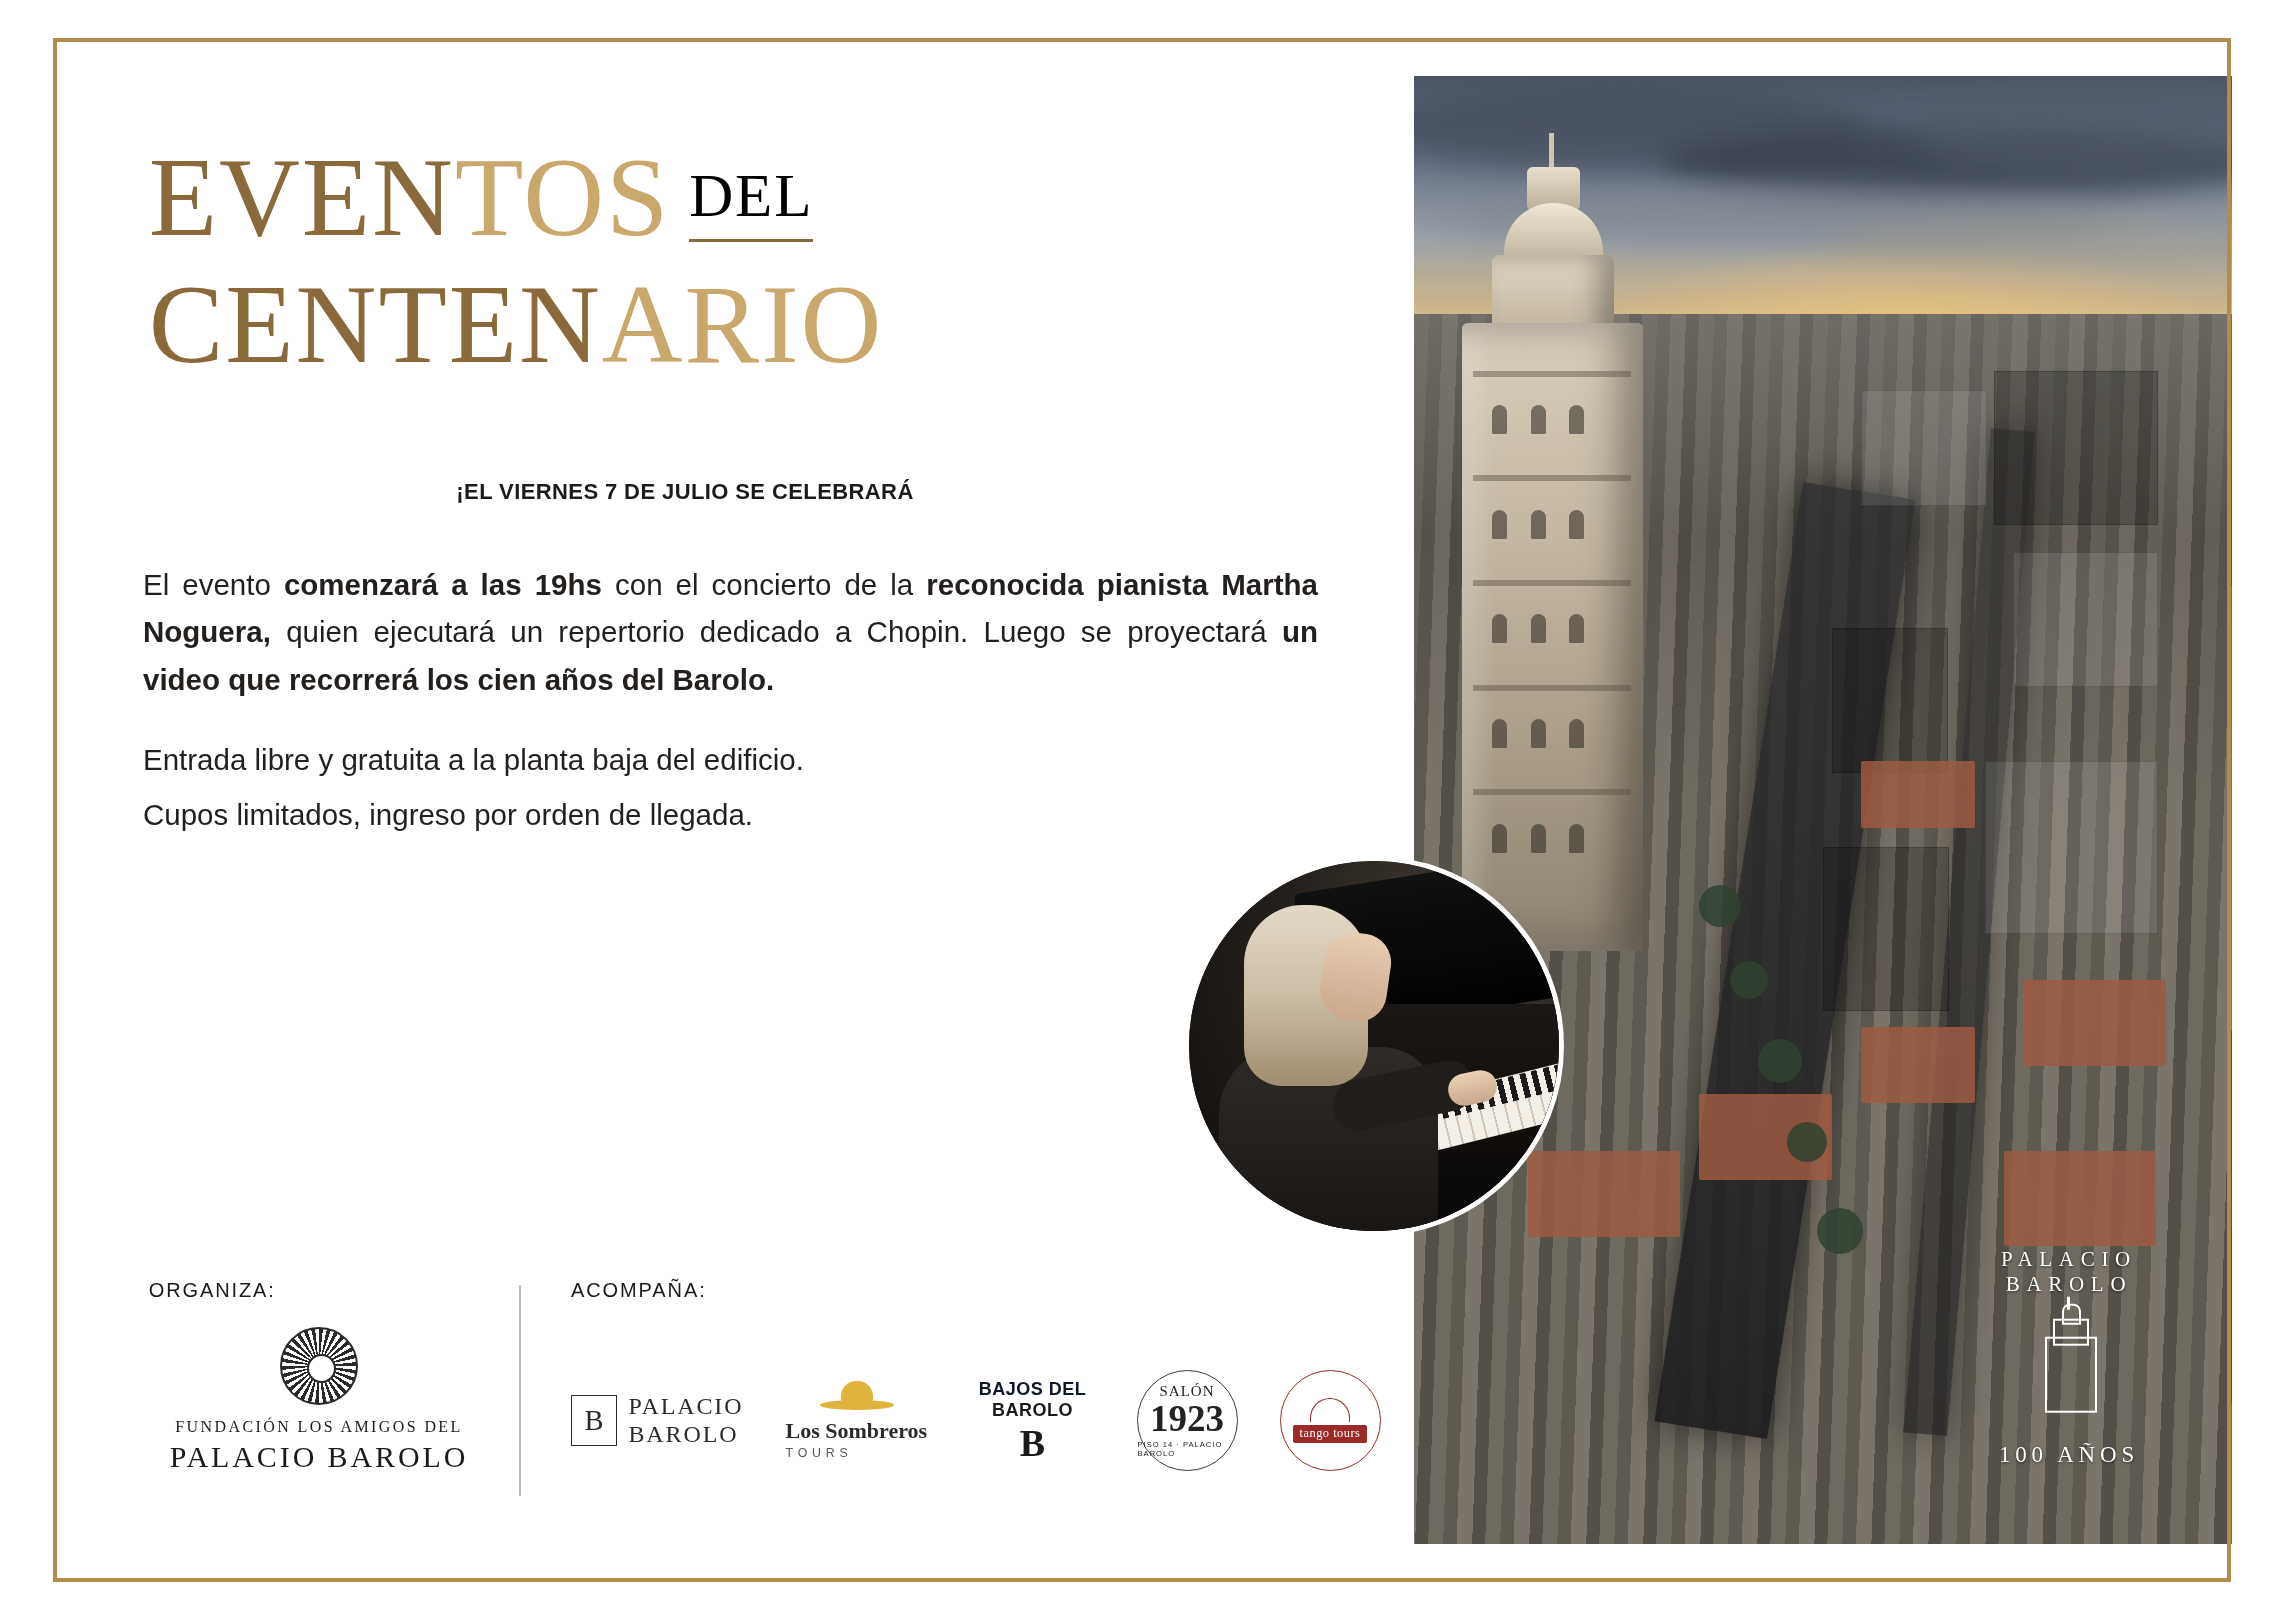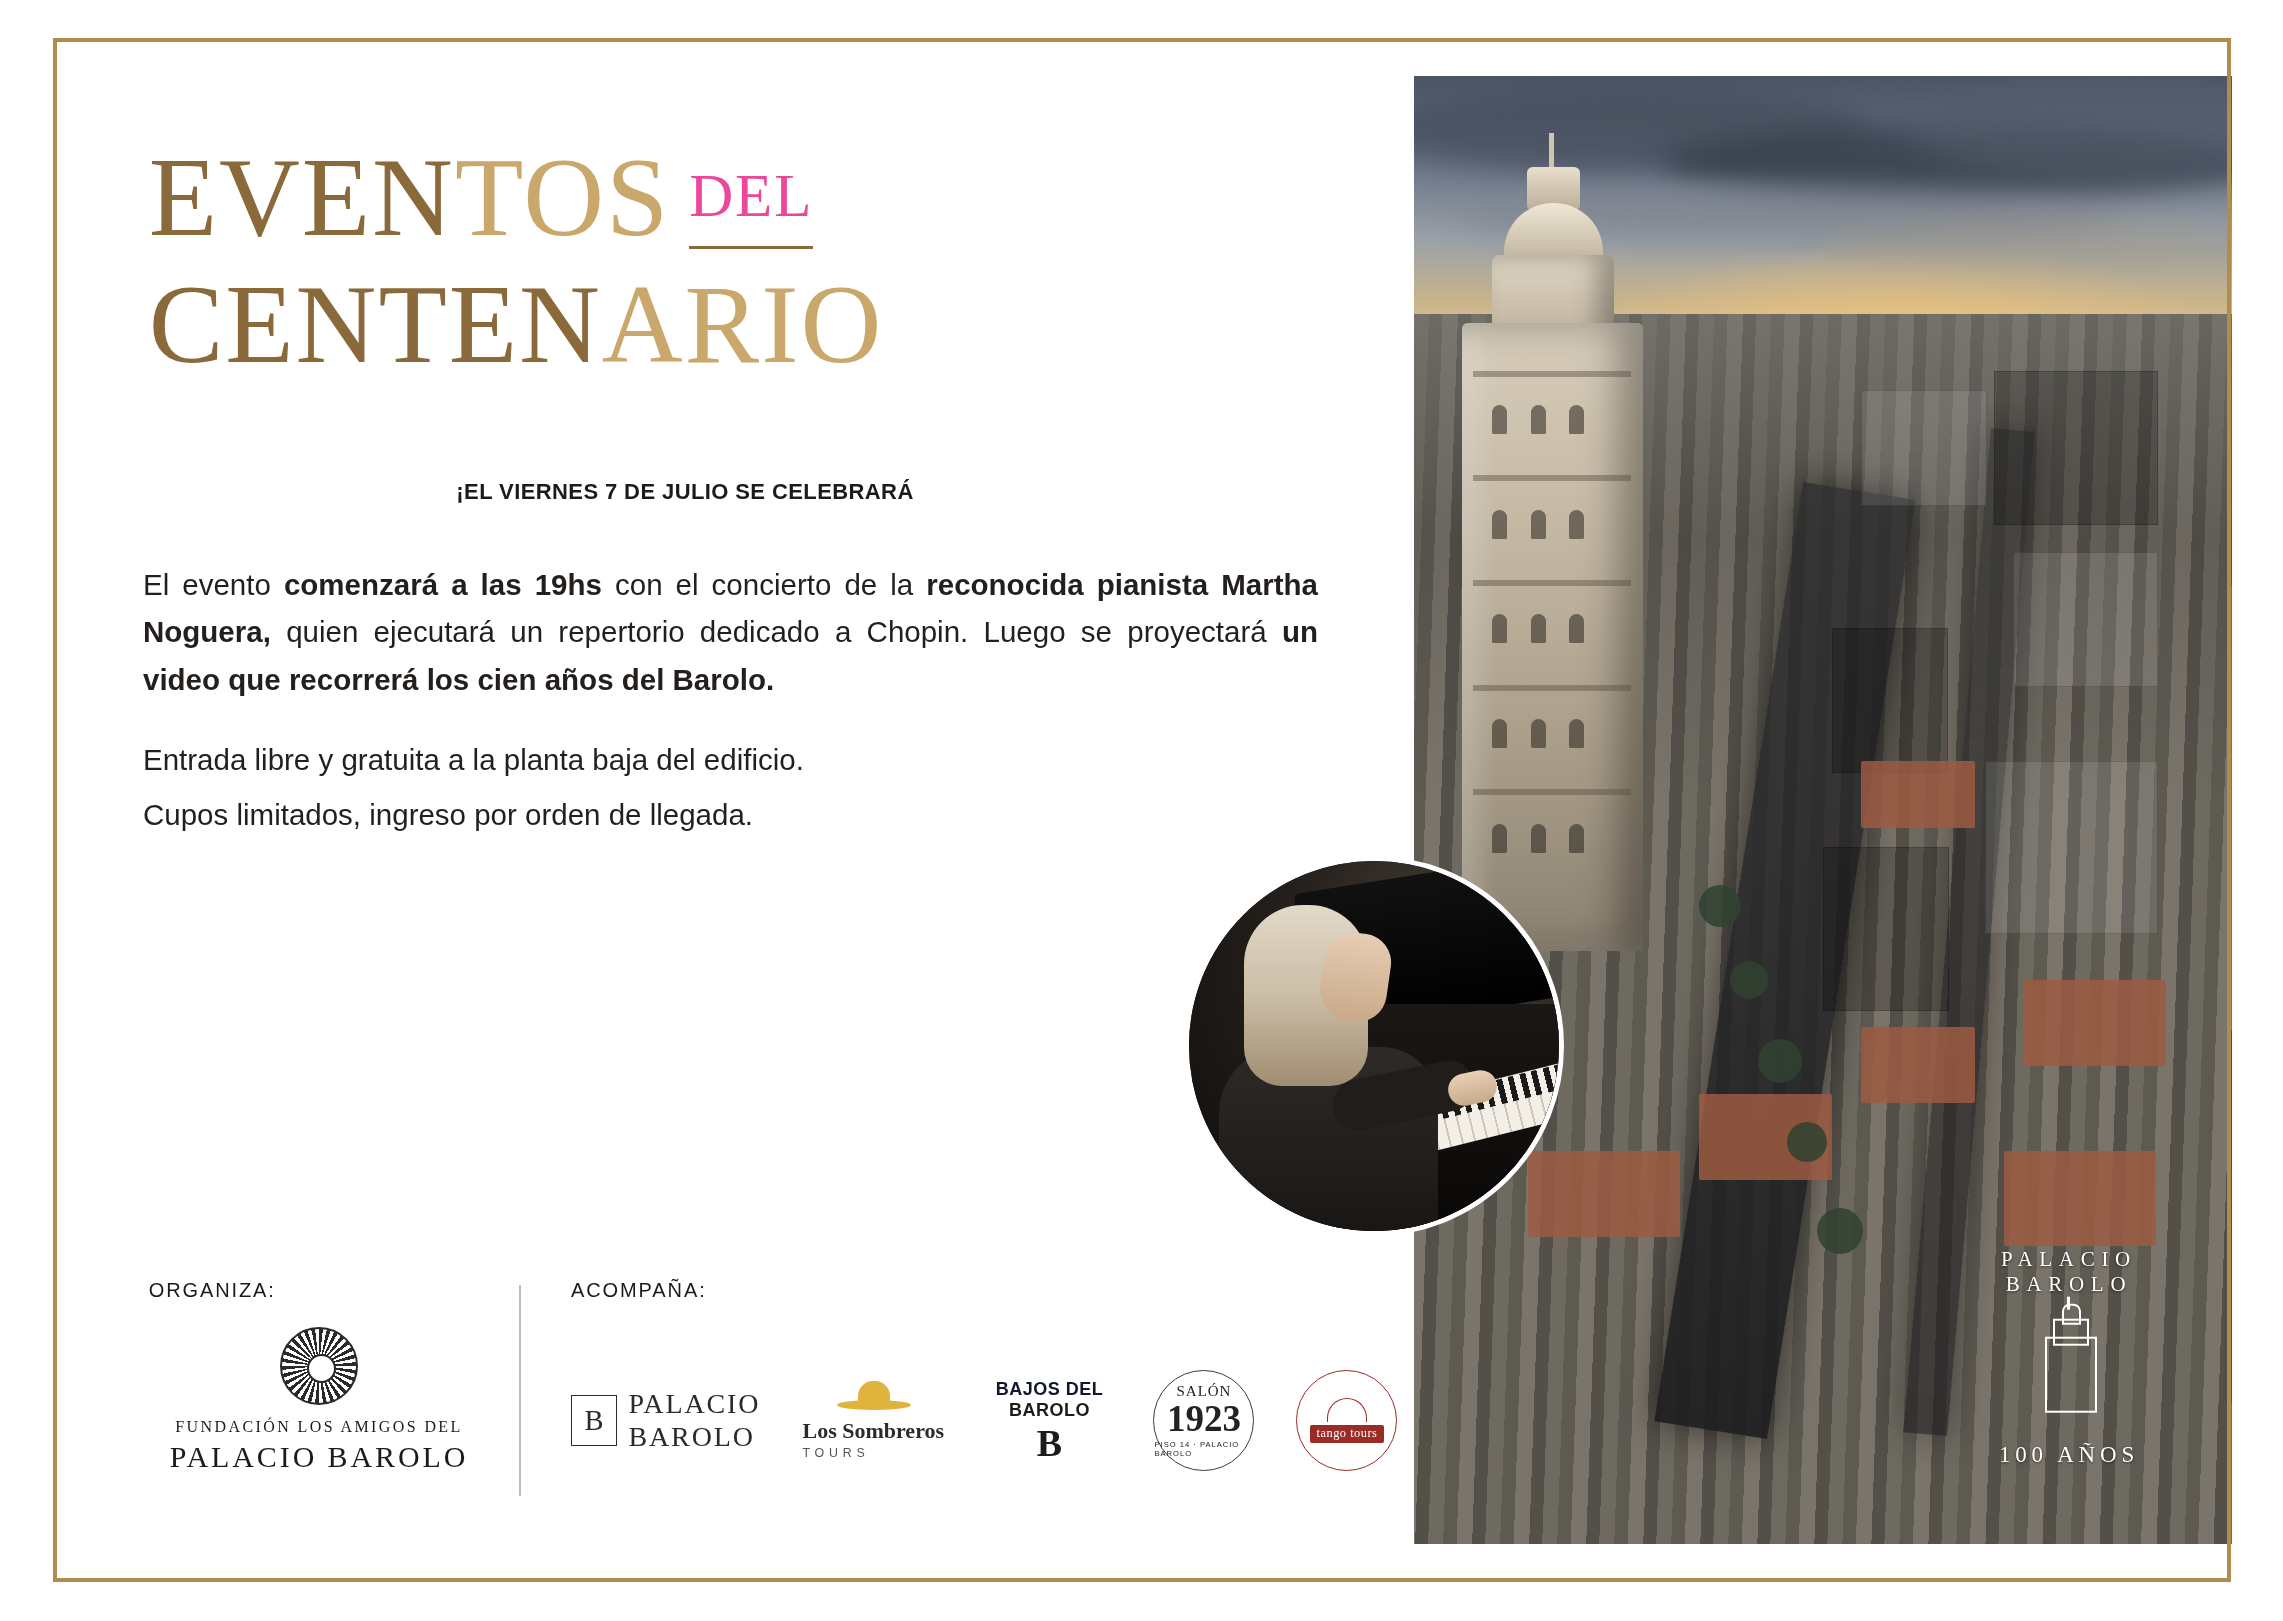--- a/index.html
+++ b/index.html
@@ -310,23 +310,23 @@
     text-transform: uppercase;
   }
   .title .l1 { font-size: 112px; }
   .title .l2 { font-size: 112px; margin-top: 17px; }
   .t-gold-dark { color: #8a6a3b; }
   .t-gold-light { color: #caa76b; }
   .t-del {
     font-size: 61px;
     letter-spacing: 1.9px;
     border-bottom: 3.8px solid #8a6a3b;
-    padding-bottom: 20px;
+    padding-bottom: 13px;
     margin-left: 19px;
-    color: #ec4899;
+    color: #000000;
     display: inline-block;
     vertical-align: 19px;
   }
 
   .headline {
     margin-top: 95px;
     text-align: center;
     font-size: 22px;
     font-weight: 700;
     color: #1b1b1b;
@@ -419,21 +419,21 @@
   .logo-pb .mark {
     width: 44px; height: 49px;
     border: 1.9px solid #2b2b2b;
     display: flex; align-items: center; justify-content: center;
     font-family: "Liberation Serif", serif;
     font-size: 28.5px;
     color: #2b2b2b;
   }
   .logo-pb .txt {
     font-family: "Liberation Serif", serif;
-    font-size: 28px;
+    font-size: 24px;
     letter-spacing: 1.9px;
     color: #2b2b2b;
     line-height: 1.15;
   }
   .logo-som { text-align: left; width: 143px; }
   .logo-som .hat {
     width: 74px; height: 32px;
     margin: 0 auto 5.7px auto;
     position: relative;
   }

